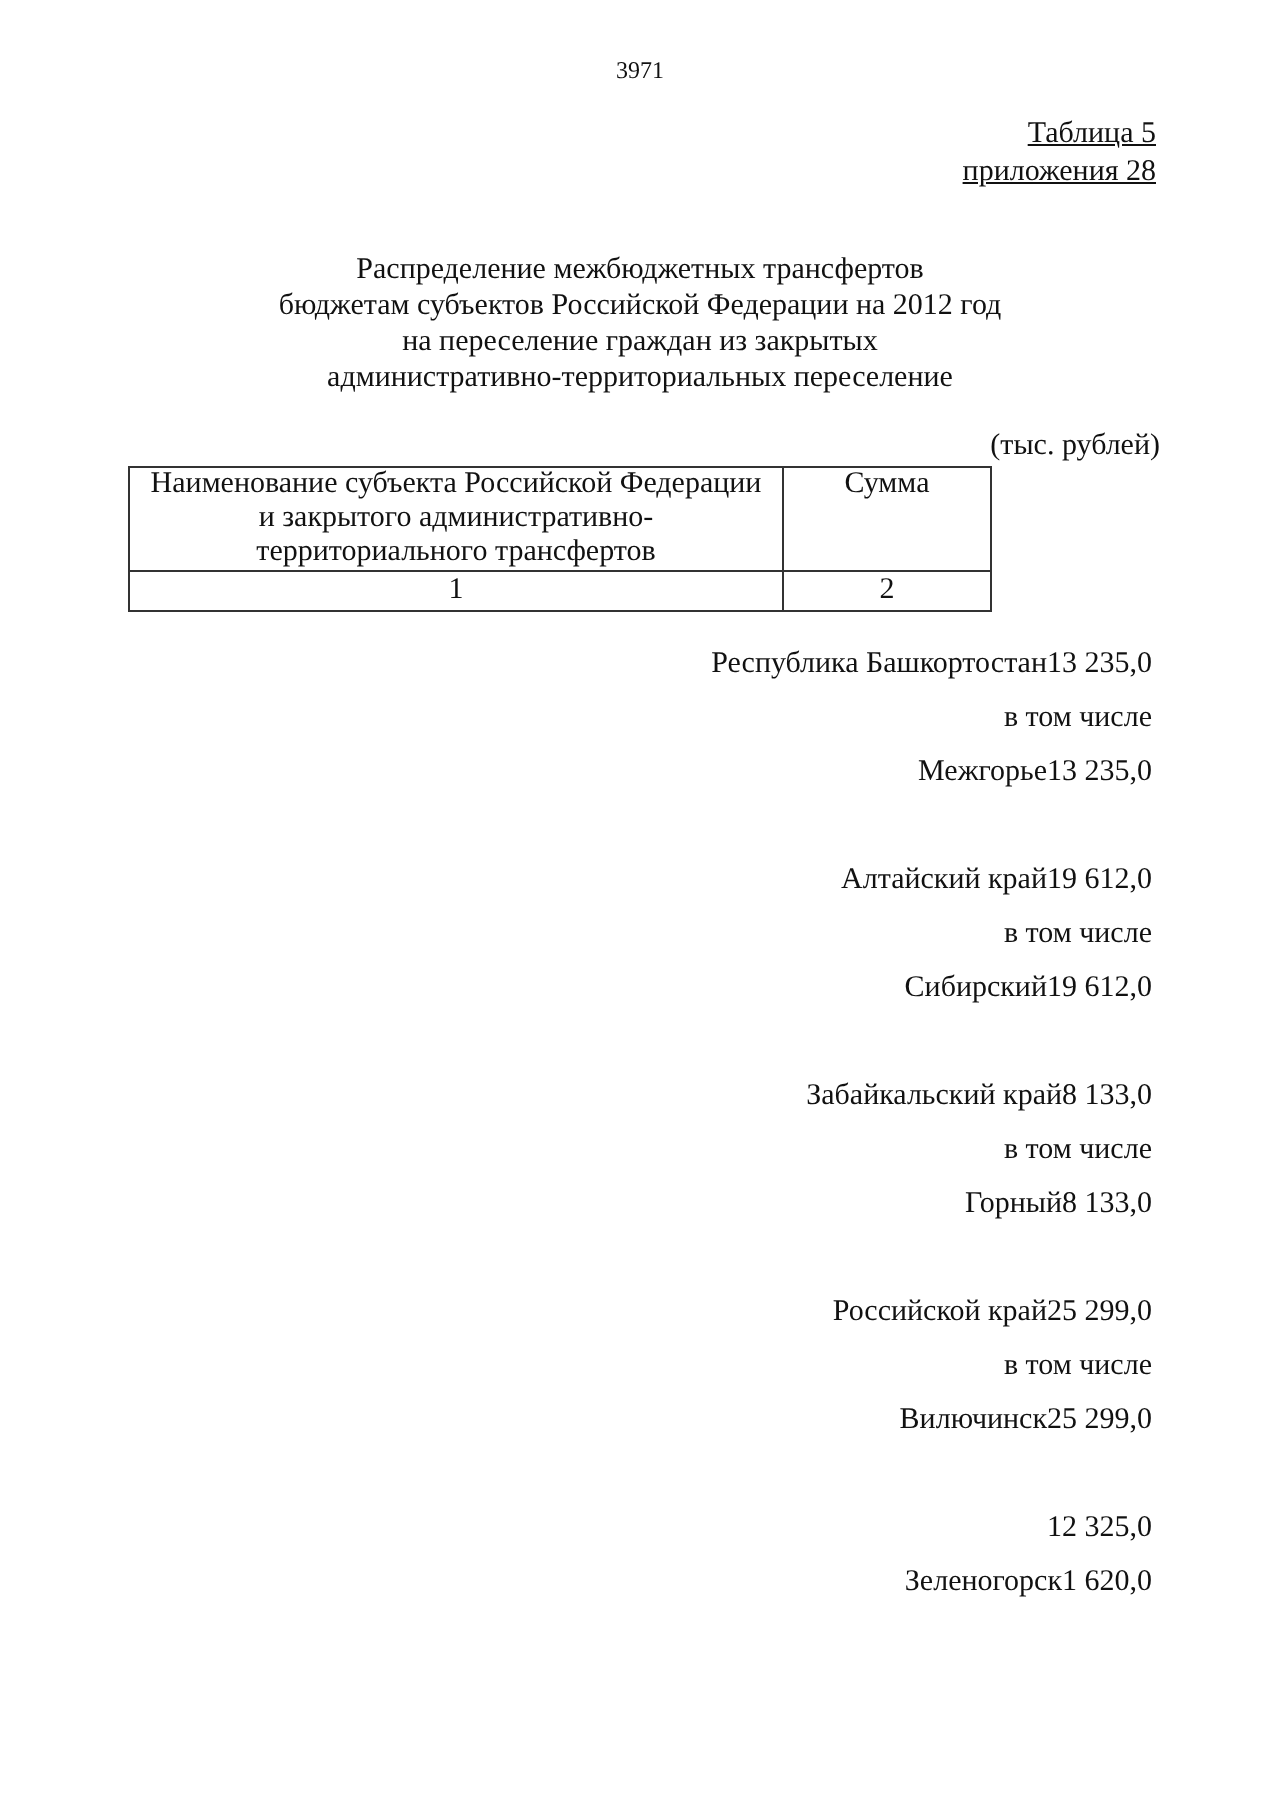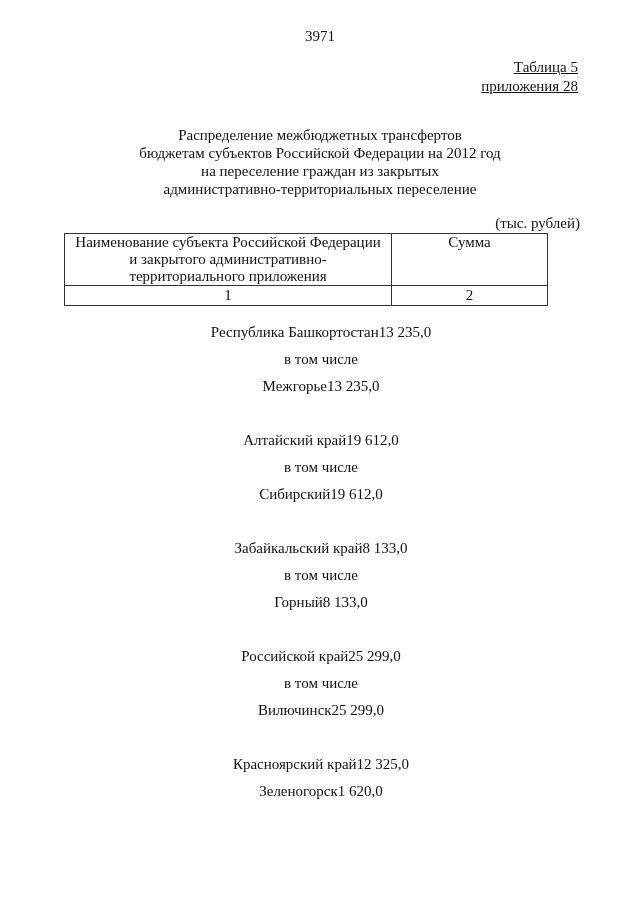--- a/index.html
+++ b/index.html
@@ -1,28 +1,28 @@
 <!DOCTYPE html>
 <html><head>
 <meta charset="utf-8">
 <style>
   html, body { margin:0; padding:0; background:#ffffff; }
   body { width:640px; height:905px; position:relative; overflow:hidden;
          font-family:"Liberation Serif", serif; color:#111; }
   .abs { position:absolute; }
-  .page-num { left:0; width:640px; top:28px; text-align:center; font-size:15px; }
+  .page-num { left:0; width:640px; top:28px; text-align:center; font-size:12px; }
   .annex { right:62px; top:58px; text-align:right; font-size:15px; line-height:19px;text-decoration:underline; }
   .title { left:0; width:640px; top:126px; text-align:center; font-weight:normal; font-size:15px; line-height:18px; }
   .units { right:60px; top:215px; font-size:15px; }
-  table.hdr { position:absolute; left:64px; top:233px; width:484px; border-collapse:collapse; font-size:15px; }
+  table.hdr { position:absolute; left:64px; top:233px; width:432px; border-collapse:collapse; font-size:15px; }
   table.hdr td { border:1.3px solid #333; text-align:center; vertical-align:top; padding:0 4px; line-height:17px; }
   table.hdr td.c1 { width:318px; }
   table.hdr td.num { padding:1px 0; }
   .rows { left:66px; width:510px; top:322px; font-size:15px; }
-  .row { display:flex; justify-content:center; height:27px; line-height:20px; }
+  .row { display:flex; justify-content:flex-end; height:27px; line-height:20px; }
   .row .val { text-align:right; }
   .gap { height:27px; }
 </style>
 </head>
 <body>
 
 <div class="abs page-num">3971</div>
 
 <div class="abs annex">
   <div>Таблица 5</div>
@@ -37,21 +37,21 @@
 </div>
 
 <div class="abs units">(тыс. рублей)</div>
 
 <table class="hdr">
   <tbody>
       <tr>
     <td class="c1">
       <div>Наименование субъекта Российской Федерации</div>
       <div>и закрытого административно-</div>
-      <div>территориального приложения</div>
+      <div>территориального трансфертов</div>
     </td>
     <td>Сумма</td>
   </tr>
   <tr>
     <td class="num">1</td>
     <td class="num">2</td>
   </tr>
 </tbody>
   </table>
 
@@ -102,20 +102,19 @@
     <div class="row">
       <span>в том числе</span>
       <span class="val"></span>
     </div>
     <div class="row">
       <span>Вилючинск</span>
       <span class="val">25 299,0</span>
     </div>
     <div class="gap"></div>
     <div class="row">
-      <span>Красноярский край</span>
       <span class="val">12 325,0</span>
     </div>
     <div class="row">
       <span>Зеленогорск</span>
       <span class="val">1 620,0</span>
     </div>
   </div>
 
 </body></html>

